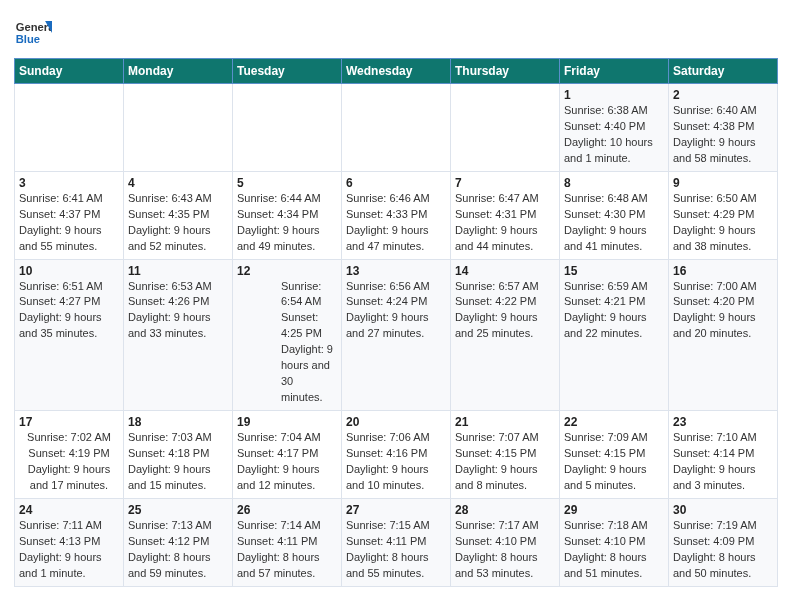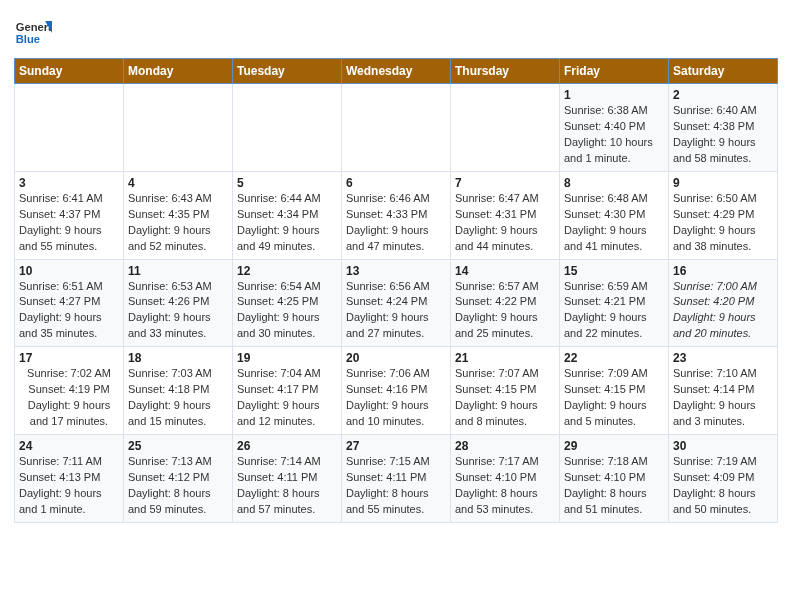--- a/index.html
+++ b/index.html
@@ -42,21 +42,21 @@
     .location {
       font-size: 14px;
       color: #444;
     }
     table {
       width: 100%;
       border-collapse: collapse;
       table-layout: fixed;
     }
     thead tr {
-      background-color: #a16207;
+      background-color: #0f766e;
     }
     thead th {
       color: #fff;
       font-size: 12px;
       font-weight: bold;
       padding: 5px 4px;
       text-align: left;
       border: 1px solid #5a8fca;
     }
     tbody tr {
@@ -190,21 +190,21 @@
 Daylight: 9 hours and 35 minutes.</div>
           </td>
           <td>
             <span class="day-num">11</span>
             <div class="day-info" style="white-space: pre-line;">Sunrise: 6:53 AM
 Sunset: 4:26 PM
 Daylight: 9 hours and 33 minutes.</div>
           </td>
           <td>
             <span class="day-num">12</span>
-            <div class="day-info" style="white-space: pre-line;">Sunrise: 6:54 AM
+            <div class="day-info" style="white-space: pre-line; margin-left: 44px;">Sunrise: 6:54 AM
 Sunset: 4:25 PM
 Daylight: 9 hours and 30 minutes.</div>
           </td>
           <td>
             <span class="day-num">13</span>
             <div class="day-info" style="white-space: pre-line;">Sunrise: 6:56 AM
 Sunset: 4:24 PM
 Daylight: 9 hours and 27 minutes.</div>
           </td>
           <td>
@@ -214,21 +214,21 @@
 Daylight: 9 hours and 25 minutes.</div>
           </td>
           <td>
             <span class="day-num">15</span>
             <div class="day-info" style="white-space: pre-line;">Sunrise: 6:59 AM
 Sunset: 4:21 PM
 Daylight: 9 hours and 22 minutes.</div>
           </td>
           <td>
             <span class="day-num">16</span>
-            <div class="day-info" style="white-space: pre-line; font-style: italic;">Sunrise: 7:00 AM
+            <div class="day-info" style="white-space: pre-line;">Sunrise: 7:00 AM
 Sunset: 4:20 PM
 Daylight: 9 hours and 20 minutes.</div>
           </td>
         </tr>
         <tr>
           <td>
             <span class="day-num">17</span>
             <div class="day-info" style="white-space: pre-line; text-align: center;">Sunrise: 7:02 AM
 Sunset: 4:19 PM
 Daylight: 9 hours and 17 minutes.</div>

